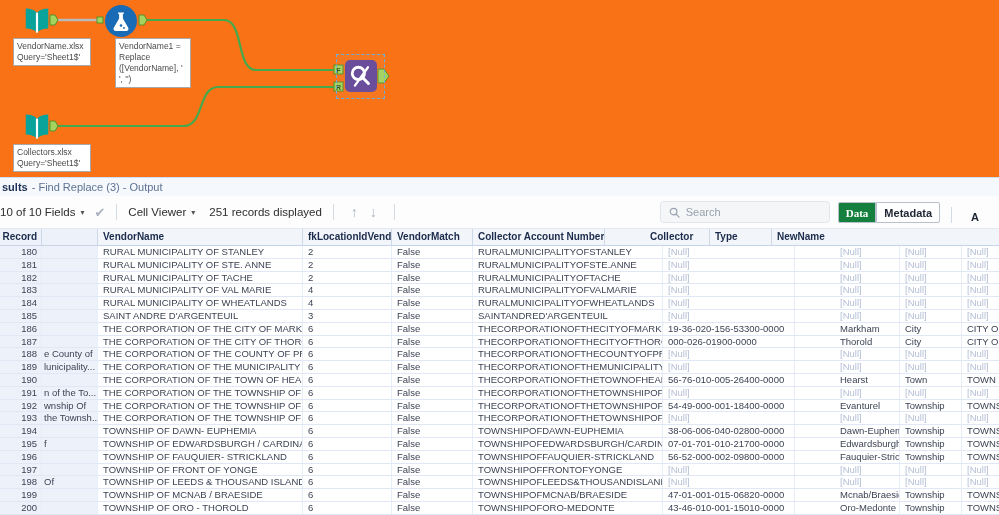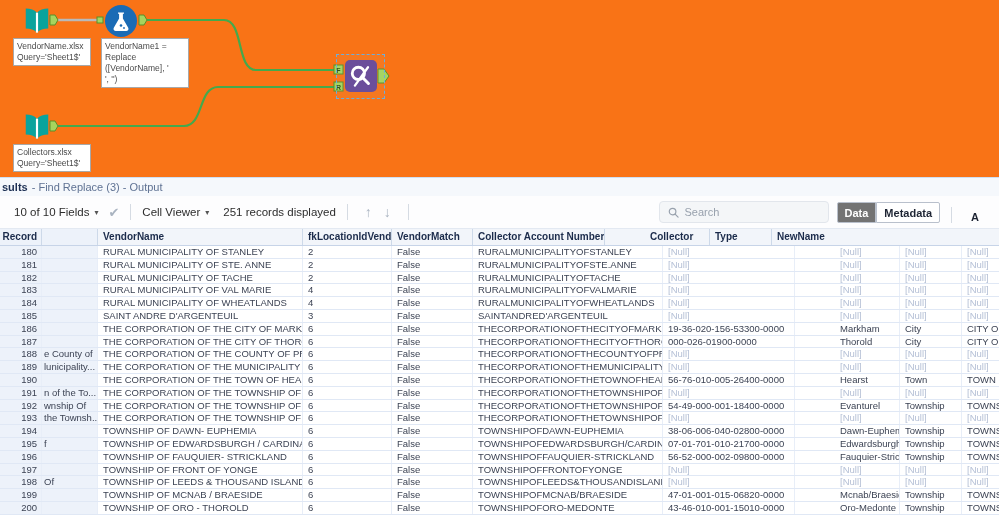--- a/index.html
+++ b/index.html
@@ -20,37 +20,37 @@
 
   
   .results { position:absolute; left:0; top:177px; width:999px; height:338px; background:#fff; }
   .r-titlebar { height:19px; background:#f5f8fc; border-top:1px solid #cfdff2;
                 display:flex; align-items:center; padding-left:2px; font-size:11px; }
   .r-title-bold { font-weight:bold; color:#1d3054; }
   .r-title-rest { color:#5f7293; margin-left:4px; }
 
   .r-toolbar { height:33px; background:#fdfdfe; border-bottom:1px solid #e3e9f2;
                display:flex; align-items:center; font-size:11.5px; color:#2d2d2d; }
-  .tb-left { display:flex; align-items:center; padding-left:14px; flex:1; }
+  .tb-left { display:flex; align-items:center; flex:1; }
   .caret { font-size:8px; color:#555; margin-left:5px; }
   .tb-check { color:#a9b3c0; font-size:13px; margin-left:10px; }
   .tb-sep { width:1px; height:16px; background:#d5dbe3; margin:0 11px; }
   .tb-arrow { color:#a9b3c0; font-size:14px; margin:0 6px; }
   .records { margin-left:14px; }
   .tb-right { display:flex; align-items:flex-end; padding-right:20px; }
   .search-box { width:170px; height:22px; background:#f4f6f8; border:1px solid #e2e6ec;
                 border-radius:4px; display:flex; align-items:center; padding:0 8px; margin-right:8px; }
   .search-box input { border:none; outline:none; background:transparent; font-size:11px;
                       color:#6b7482; width:130px; margin-left:6px;
                       font-family:"Liberation Sans", sans-serif; }
   .search-box input::placeholder { color:#98a1ad; }
   .seg { display:flex; }
   .seg .btn { height:21px; font-size:11px; font-weight:bold; display:flex; align-items:center;
               padding:0 7px; border:1px solid #b9c0cc; cursor:default; }
-  .btn-data { background:#737373; border-color:#2a6fce; color:#fff; border-radius:2px 0 0 2px; }
+  .btn-data { background:#15803d; border-color:#2a6fce; color:#fff; border-radius:2px 0 0 2px;font-family:Liberation Serif, serif; }
   .btn-meta { background:#fff; color:#1d2433; border-left:none; border-radius:0 2px 2px 0; }
   .tb-trunc { font-size:11px; font-weight:bold; color:#1d2433; margin-left:8px; }
 
   
   .grid { position:absolute; left:0; top:52px; width:999px; height:286px; overflow:hidden; }
   .thead { display:flex; height:17px; background:#f2f5fa; border-bottom:1px solid #c7d4e8; }
   .hc { font-size:10px; font-weight:bold; color:#1b2b4b; padding:2px 0 0 5px;
         border-right:1px solid #cdd9e9; overflow:hidden; white-space:nowrap; }
   .tbody { }
   .tr { display:flex; height:12.81px; border-bottom:1px solid #e0e8f5; background:#fff; }
@@ -104,21 +104,21 @@
     </div>
 
     <div class="tool" style="left:105px; top:5px;">
       <svg width="32" height="32" viewBox="0 0 32 32">
         <circle cx="16" cy="16" r="16" fill="#1a6bb5"></circle>
         <path d="M13 7.5 h6 v1.2 h-1.1 v4.8 l5.3 9.2 a2.3 2.3 0 0 1 -2 3.4 h-10.4 a2.3 2.3 0 0 1 -2 -3.4 L14.1 13.5 V8.7 H13 Z" fill="#ffffff"></path>
         <circle cx="16" cy="20.5" r="1.3" fill="#1a6bb5"></circle>
         <circle cx="19" cy="23" r="0.9" fill="#1a6bb5"></circle>
       </svg>
     </div>
-    <div class="tool-label" style="left:101px; top:38px; width:88px;">
+    <div class="tool-label" style="left:115px; top:38px; width:76px;">
       <div>VendorName1 =</div>
       <div>Replace</div>
       <div>([VendorName], '</div>
       <div>', '')</div>
     </div>
 
     <div class="tool" style="left:22px; top:110px;">
       <svg width="30" height="34" viewBox="0 0 36 38">
         <path d="M18 9 C15 5.5 10 4 4.5 4 L4.5 28 C10 28 15 29.5 18 33 C21 29.5 26 28 31.5 28 L31.5 4 C26 4 21 5.5 18 9 Z" fill="#0aa39c"></path>
         <path d="M18 9 L18 33" stroke="#ffffff" stroke-width="2.6"></path>

